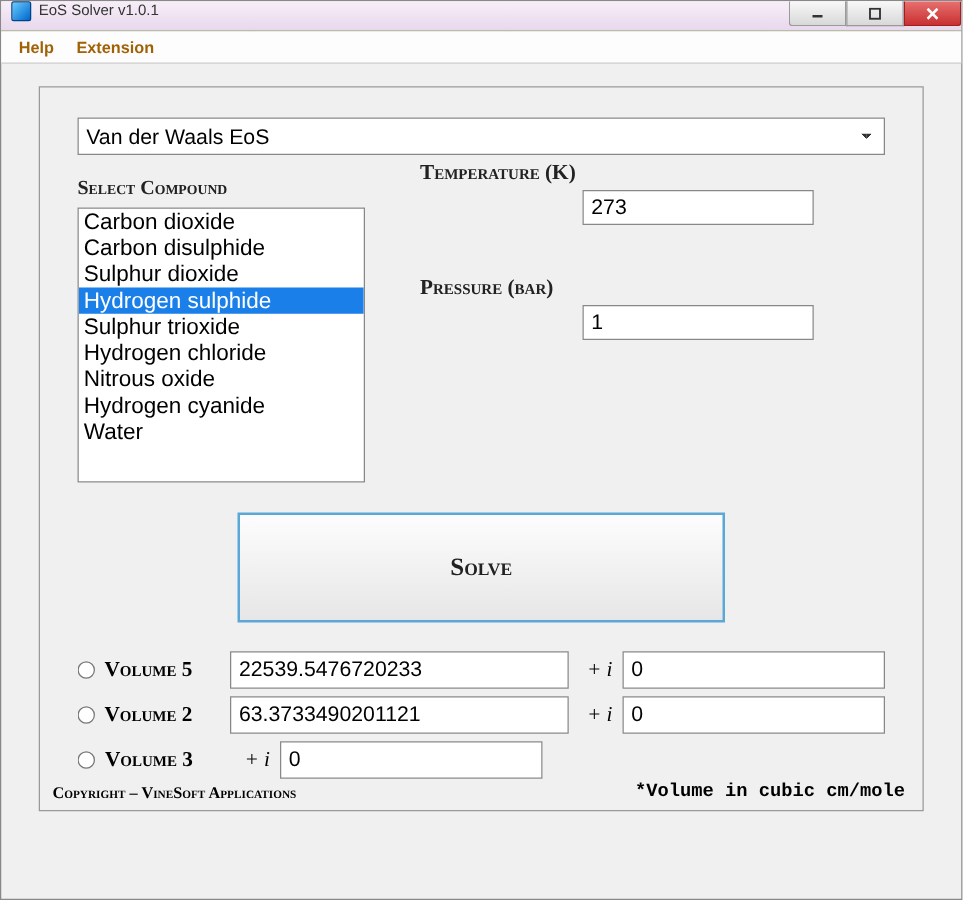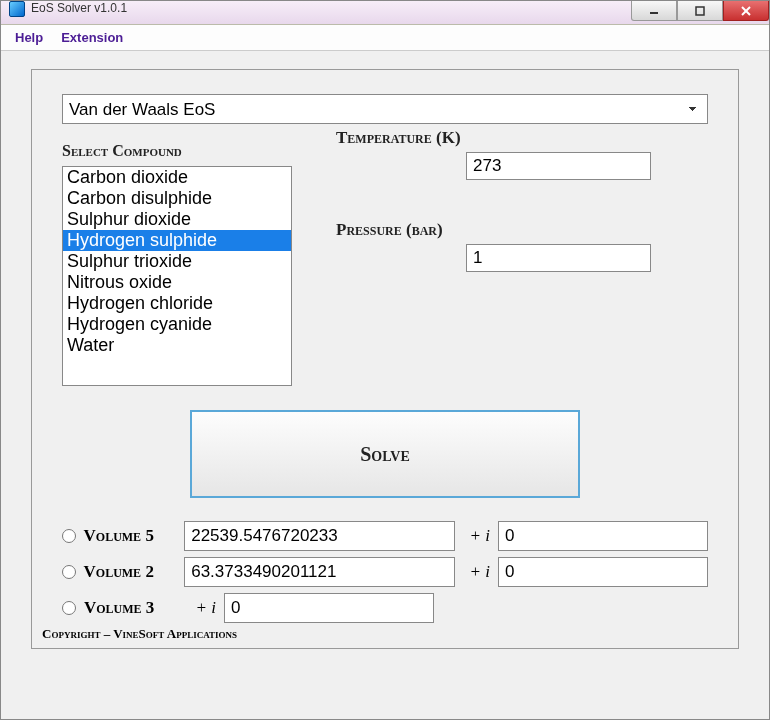--- a/index.html
+++ b/index.html
@@ -72,21 +72,21 @@
 .menubar {
   height: 26px;
   background: #fdfdfd;
   border-bottom: 1px solid #ccc;
   display: flex;
   align-items: center;
   padding-left: 14px;
   gap: 18px;
   font-size: 13px;
   font-weight: bold;
-  color: #4c1d95;
+  color: #a16207;
 }
 .menubar span { cursor: default; }
 .content {
   flex: 1;
   padding: 18px 30px 0 30px;
   position: relative;
 }
 .panel {
   border: 1px solid #999;
   background: #f0f0f0;
@@ -281,22 +281,22 @@
 
       <div class="row-top">
         <div>
           <div class="section-label">Select Compound</div>
           <div class="compound-box" id="compound-box">
               <div class="opt">Carbon dioxide</div>
               <div class="opt">Carbon disulphide</div>
               <div class="opt">Sulphur dioxide</div>
               <div class="opt selected">Hydrogen sulphide</div>
               <div class="opt">Sulphur trioxide</div>
+              <div class="opt">Hydrogen chloride</div>
               <div class="opt">Nitrous oxide</div>
-              <div class="opt">Hydrogen chloride</div>
               <div class="opt">Hydrogen cyanide</div>
               <div class="opt">Water</div>
             </div>
         </div>
         <div class="right-inputs">
           <span class="field-label">Temperature (K)</span>
           <input class="text-input" value="273" style="">
           <span class="field-label mt">Pressure (bar)</span>
           <input class="text-input" value="1" style="">
         </div>
@@ -321,15 +321,16 @@
           </div>
           <div class="result-row">
             <input type="radio" name="volsel" style="">
             <span class="vol-label">Volume 3</span>
             <span class="plusi">+ i</span>
             <input class="imag-input" value="0" style="">
           </div>
         </div>
 
       <div class="footer-left">Copyright – VineSoft Applications</div>
+      <div class="footer-right">*Volume in cubic cm/mole</div>
     </div>
   </div>
 </div>
 
 </body></html>

